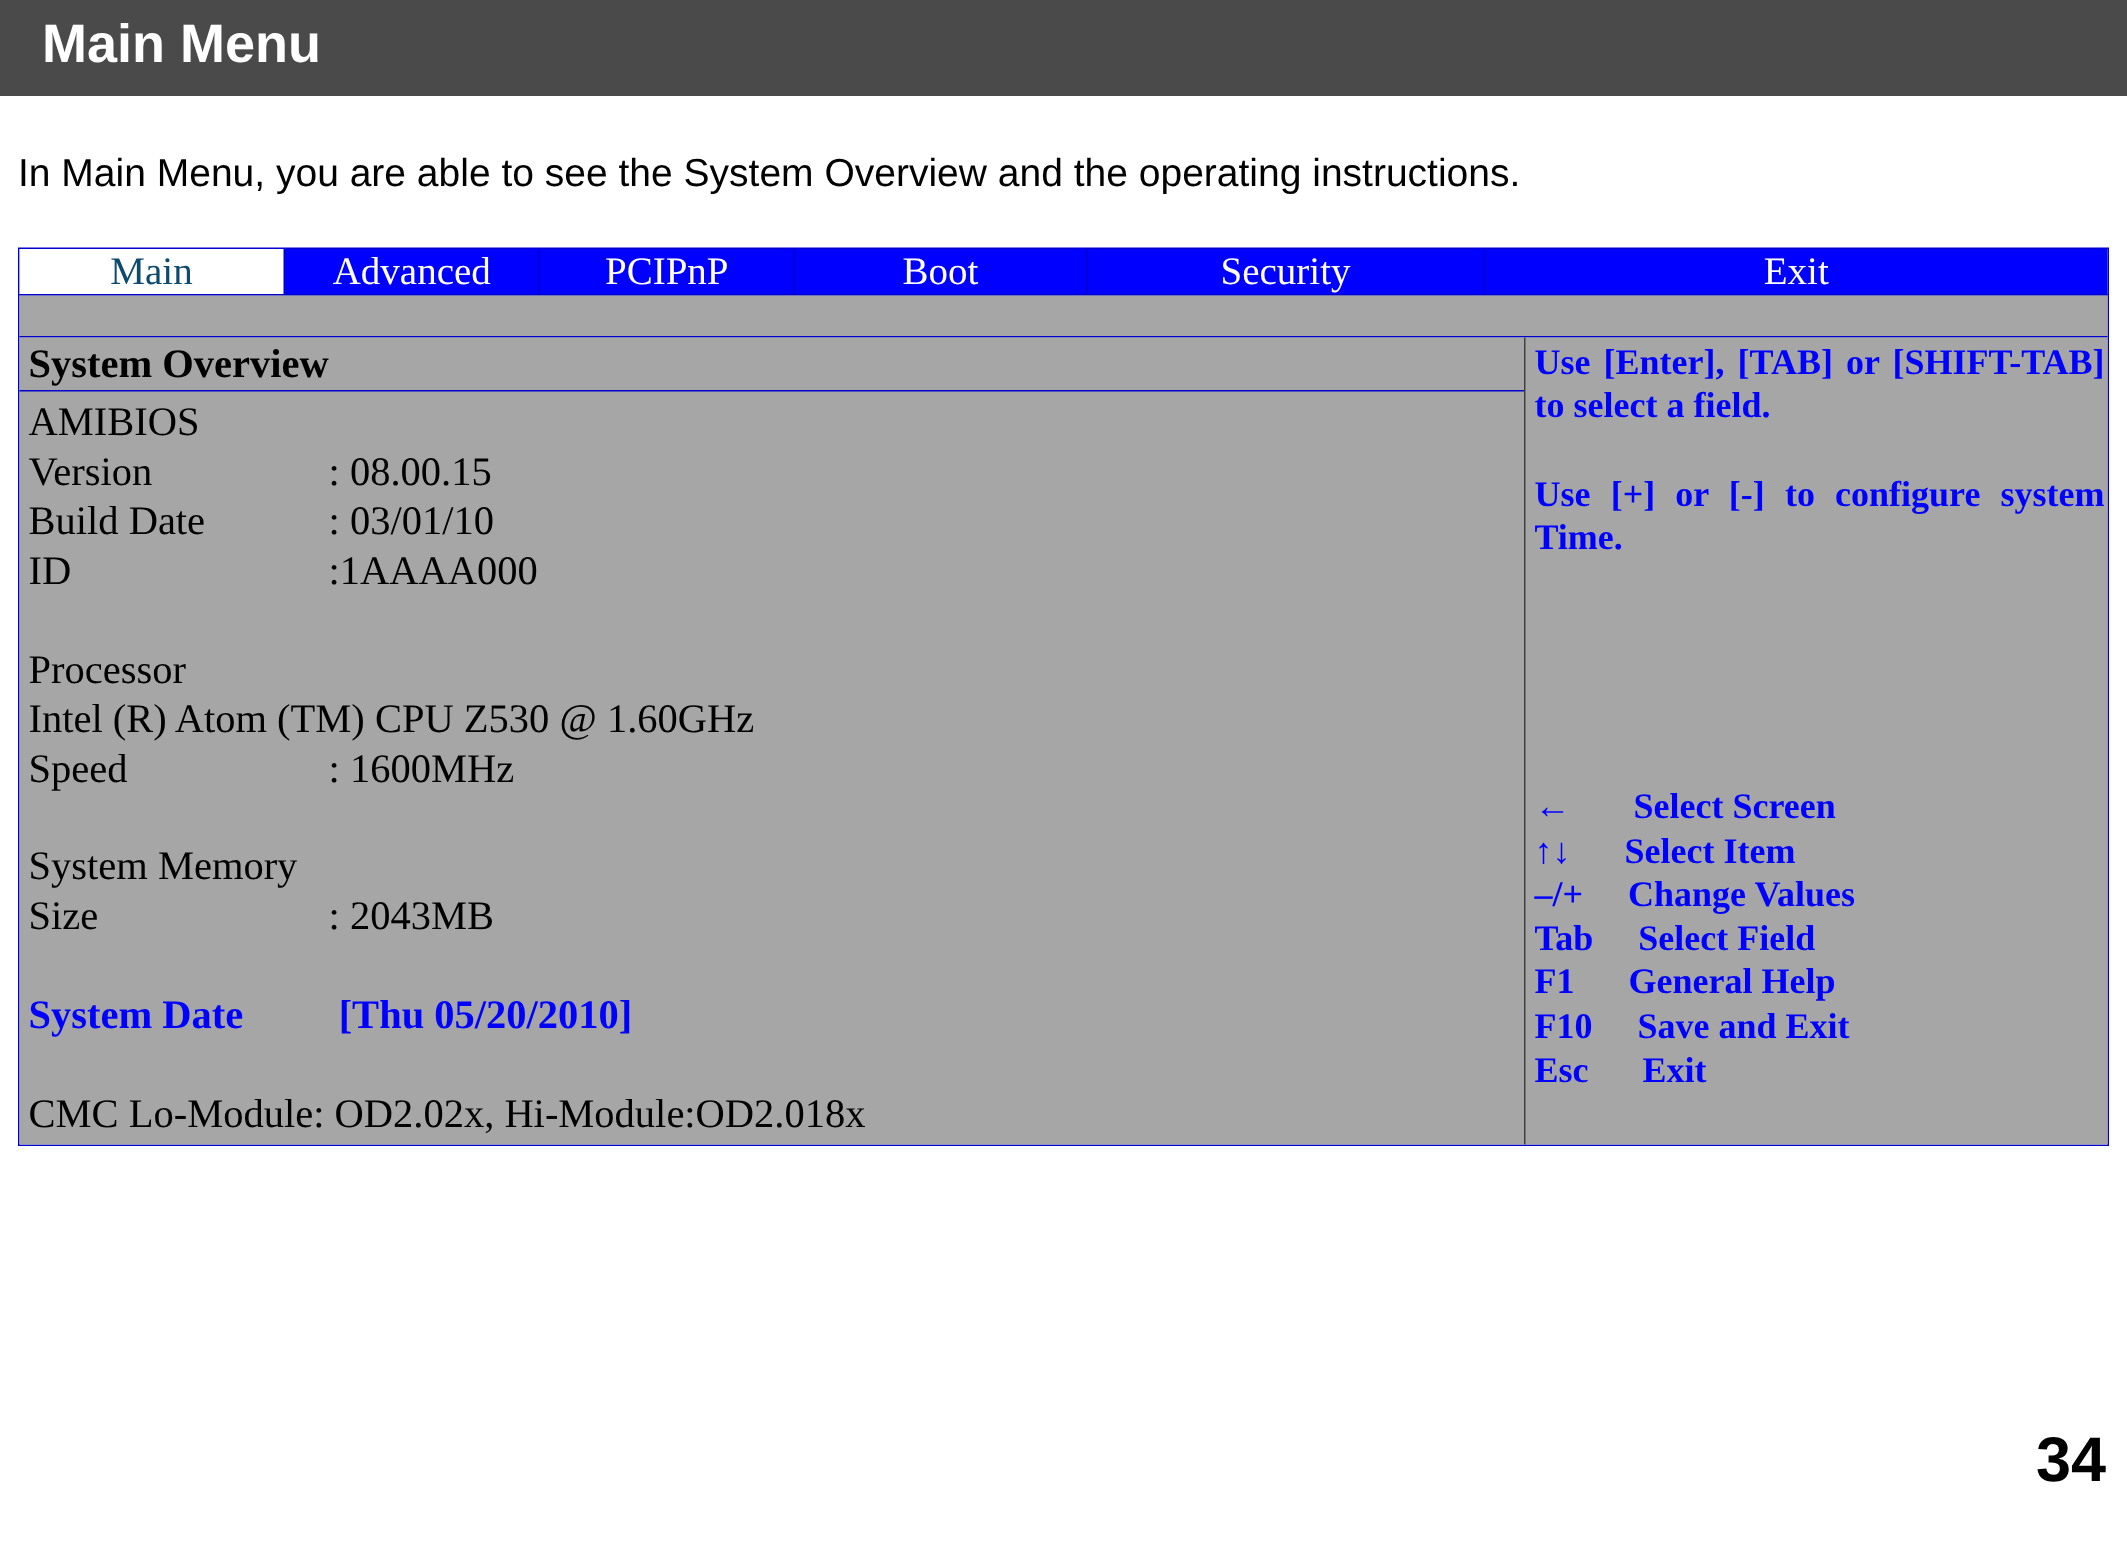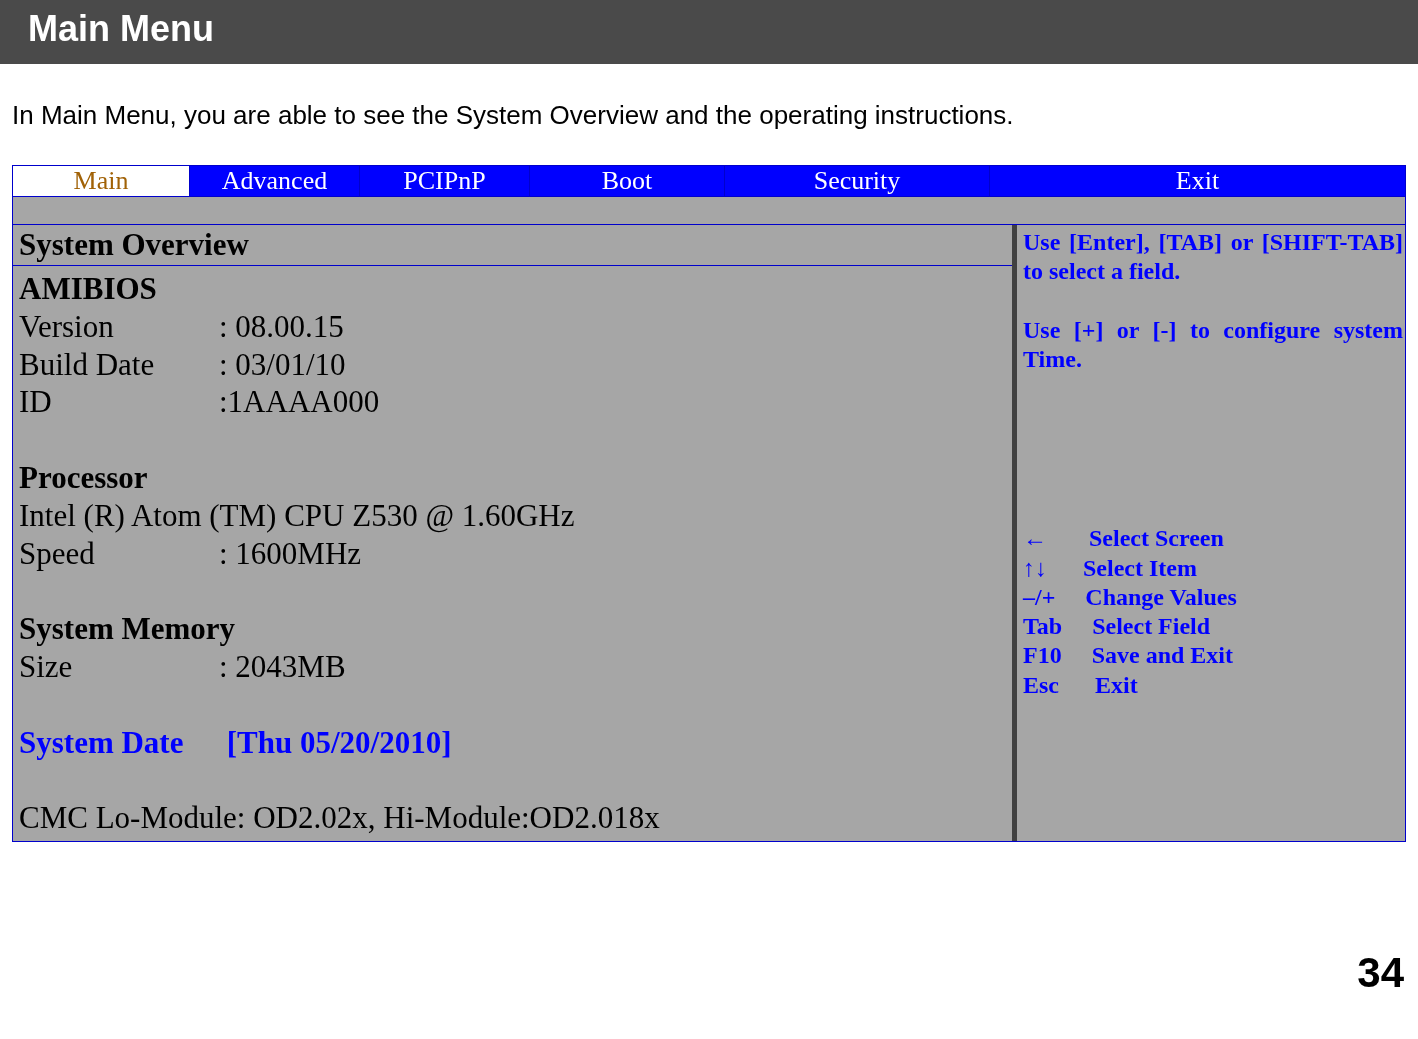--- a/index.html
+++ b/index.html
@@ -44,54 +44,54 @@
     font-size: 26px;
     border-bottom: 1px solid #0000cc;
   }
   .bios-tab {
     text-align: center;
     padding: 0 0;
     border-right: 1px solid #0000cc;
   }
   .bios-tab.main {
     background: #ffffff;
-    color: #a16207;
+    color: #0c4a6e;
     flex: 0 0 177px;
   }
   .bios-tab.advanced { flex: 0 0 170px; }
   .bios-tab.pcipnp   { flex: 0 0 170px; }
   .bios-tab.boot     { flex: 0 0 195px; }
   .bios-tab.security { flex: 0 0 265px; }
   .bios-tab.exit     { flex: 1; border-right: none; }
   .bios-tabs-bottom {
     height: 28px;
     background: #a6a6a6;
     border-bottom: 1px solid #0000cc;
   }
   .bios-body {
     display: flex;
     background: #a6a6a6;
   }
   .bios-left {
     flex: 1;
-    border-right: 5px solid #404040;
-    font-size: 31px;
+    border-right: 1px solid #404040;
+    font-size: 27px;
     color: #000000;
     padding: 0;
   }
   .bios-left .section-header {
     font-weight: bold;
     padding: 2px 6px;
     border-bottom: 1px solid #0000cc;
   }
   .bios-left .content {
     padding: 4px 6px;
     line-height: 1.22;
   }
-  .bold { font-weight: bold; }
+  .bold { font-weight: normal; }
   .setting-line .label { color: #0000ff; font-weight: bold; display: inline-block; width: 200px; }
   .setting-line .bracket { color: #0000ff; font-weight: bold; }
   .setting-line .active { color: #ffffff; font-weight: bold; }
   .setting-line .rest { color: #0000ff; font-weight: bold; }
   .bios-right {
     flex: 0 0 388px;
     color: #0000ff;
     font-size: 24px;
     font-weight: bold;
     padding: 3px 2px 10px 6px;
@@ -159,20 +159,21 @@
 
     <div class="bios-right">
       <div class="help-top">Use [Enter], [TAB] or [SHIFT-TAB] to select a field.</div>
       <div>&nbsp;</div>
       <div class="help-top">Use [+] or [-] to configure system Time.</div>
       <div class="help-keys">
         <div class="row">←       Select Screen</div>
         <div class="row">↑↓      Select Item</div>
         <div class="row">–/+     Change Values</div>
         <div class="row">Tab     Select Field</div>
+        <div class="row">F1      General Help</div>
         <div class="row">F10     Save and Exit</div>
         <div class="row">Esc      Exit</div>
       </div>
     </div>
   </div>
 </div>
 
 <div class="page-number">34</div>
 
 </body></html>

